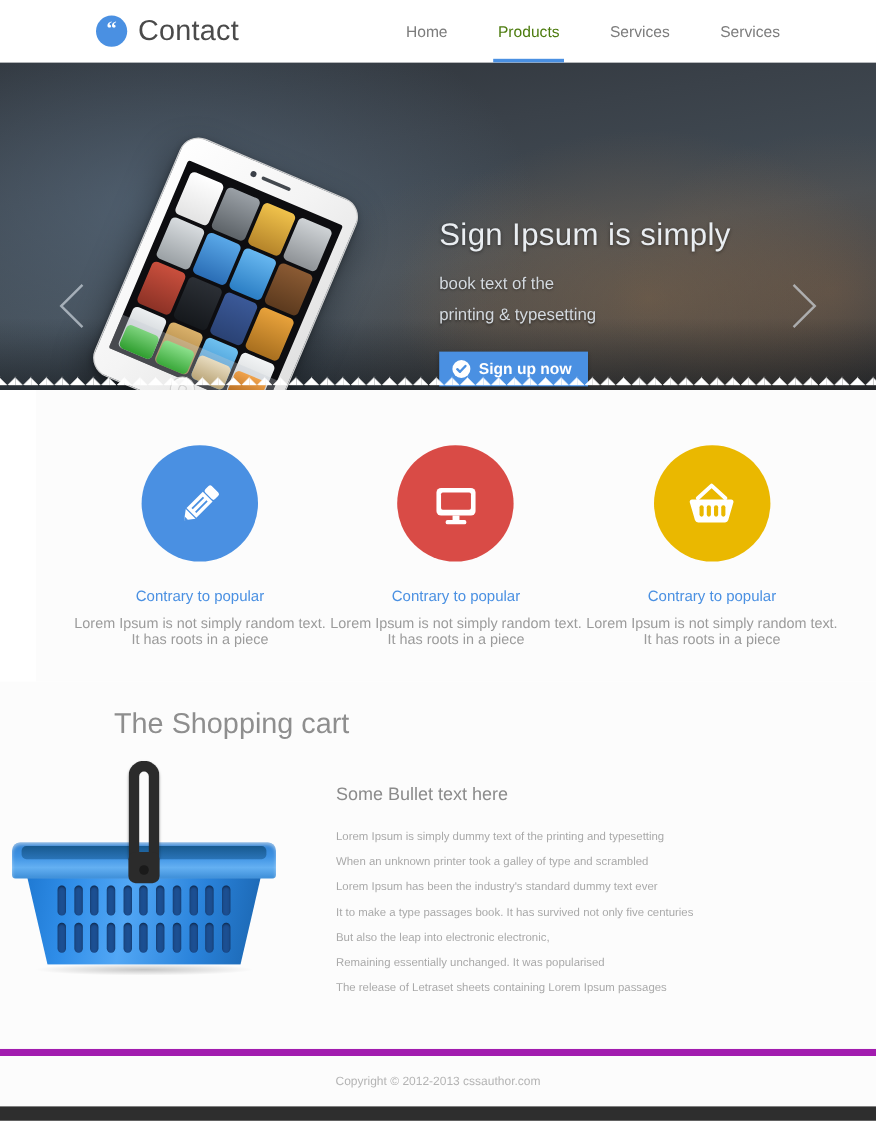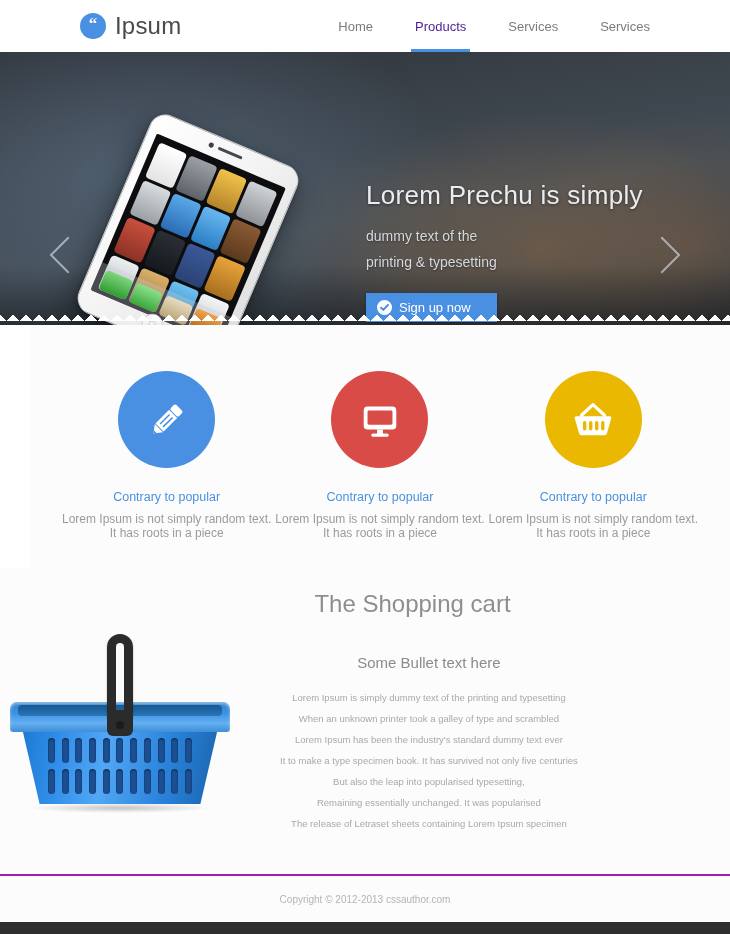--- a/index.html
+++ b/index.html
@@ -30,21 +30,21 @@
     font-family: "Liberation Serif", serif;
     font-weight: bold; padding-bottom: 6px;
   }
   .logo-text { font-size: 24px; color: #4a4a4a; font-weight: normal; letter-spacing: .2px; }
 
   .nav { margin-left: auto; display: flex; align-items: center; gap: 42px; height: 52px; }
   .nav-item {
     font-size: 13px; color: #7c7c7c; position: relative;
     height: 52px; display: flex; align-items: center; cursor: pointer;
   }
-  .nav-item.active { color: #4c1d95; }
+  .nav-item.active { color: #4d7c0f; }
   .nav-item.active::after {
     content: ""; position: absolute; left: -4px; right: -4px; bottom: 0;
     height: 3px; background: #4a90e2;
   }
 
   
   .hero {
     height: 273px; position: relative; overflow: hidden;
     background:
       radial-gradient(ellipse 300px 200px at 74% 72%, rgba(150,110,70,.45), rgba(150,110,70,0) 70%),
@@ -127,23 +127,24 @@
     letter-spacing: .3px; margin-bottom: 12px;
     text-shadow: 0 1px 3px rgba(0,0,0,.45);
   }
   .hero-sub {
     font-size: 14px; color: #d3d9df; line-height: 26px; font-weight: normal;
     text-shadow: 0 1px 2px rgba(0,0,0,.4);
   }
   .hero-btn {
     margin-top: 18px; display: inline-flex; align-items: center; gap: 7px;
     background: #4a90e2; color: #ffffff; font-size: 13px;
-    padding: 7px 26px 7px 11px; cursor: pointer; border: none;
+    padding: 7px 14px 7px 11px; cursor: pointer; border: none;
     box-shadow: 0 1px 3px rgba(0,0,0,.3);
     font-family: "Liberation Sans", sans-serif;
+    font-weight: bold;
   }
   .check-icon {
     width: 15px; height: 15px; border-radius: 50%; background: #ffffff;
     display: inline-flex; align-items: center; justify-content: center;
     flex: none;
   }
   .check-icon svg { display: block; }
 
   
   .features {
@@ -154,21 +155,21 @@
   .feature { width: 218px; text-align: center; }
   .feature-circle {
     width: 97px; height: 97px; border-radius: 50%;
     margin: 0 auto 22px auto;
     display: flex; align-items: center; justify-content: center;
   }
   .feature-title { font-size: 12.5px; color: #4a90e2; margin-bottom: 8px; }
   .feature-text { font-size: 12px; color: #9b9b9b; line-height: 14px; }
 
   
-  .shopping { background: #fcfcfc; padding: 22px 0 40px 0; position: relative; text-align: center; }
+  .shopping { background: #fcfcfc; padding: 22px 0 40px 0; position: relative; }
   .shopping-title {
     font-size: 24px; color: #8e8e8e; font-weight: normal;
     margin-left: 95px; margin-bottom: 6px;
   }
   .shopping-body { display: flex; }
 
   
   .basket { position: relative; width: 240px; height: 175px; margin-top: 10px; flex: none; }
   .basket-handle {
     position: absolute; left: 50%; top: 0; transform: translateX(-50%);
@@ -211,37 +212,37 @@
     position: absolute; left: 28px; right: 28px; bottom: -4px; height: 10px;
     background: radial-gradient(ellipse at center, rgba(0,0,0,.22), rgba(0,0,0,0) 70%);
   }
 
   .bullets { padding-left: 40px; padding-top: 30px; }
   .bullets-title { font-size: 15px; color: #8b8b8b; font-weight: normal; margin-bottom: 16px; }
   .bullet { font-size: 9.5px; color: #a9a9a9; line-height: 21px; }
 
   
   .footer {
-    border-top: 2px solid #a21caf; background: #fcfcfc;
+    border-top: 6px solid #a21caf; background: #fcfcfc;
     height: 48px; display: flex; align-items: center; justify-content: center;
   }
   .footer-text { font-size: 10px; color: #b4b4b4; }
 
   .banner {
     background: #2e2e2e; height: 60px;
     display: flex; align-items: center; padding-left: 18px;
   }
 </style>
 </head>
 <body>
 
 <div class="header">
   <div class="logo-wrap">
     <span class="logo-mark">“</span>
-    <span class="logo-text">Ipsum</span>
+    <span class="logo-text">Contact</span>
   </div>
   <nav class="nav">
     <span class="nav-item">Home</span>
     <span class="nav-item active">Products</span>
     <span class="nav-item">Services</span>
     <span class="nav-item">Services</span>
   </nav>
 </div>
 
 <div class="hero">
@@ -277,22 +278,22 @@
           <span class="app" style="background:linear-gradient(#8ce08c,#3aa83a)"></span>
           <span class="app" style="background:linear-gradient(#e8dcc0,#b9a477)"></span>
           <span class="app" style="background:linear-gradient(#f0a24b,#b36a1f)"></span>
         </div>
       </div>
       <div class="phone-home"></div>
     </div>
   </div>
 
   <div class="hero-copy">
-    <h1 class="hero-title">Lorem Prechu is simply</h1>
-    <div class="hero-sub">dummy text of the</div>
+    <h1 class="hero-title">Sign Ipsum is simply</h1>
+    <div class="hero-sub">book text of the</div>
     <div class="hero-sub">printing &amp; typesetting</div>
     <button class="hero-btn">
       <span class="check-icon">
         <svg width="9" height="9" viewBox="0 0 10 10">
             <path d="M1.2 5.2 L3.7 7.6 L8.8 2.2" stroke="#4a90e2" stroke-width="2.2" fill="none" stroke-linecap="round" stroke-linejoin="round"></path>
           </svg>
       </span>
       <span>Sign up now</span>
     </button>
   </div>
@@ -388,24 +389,24 @@
         </div>
       </div>
       <div class="basket-shadow"></div>
     </div>
 
     <div class="bullets">
       <h3 class="bullets-title">Some Bullet text here</h3>
       <div class="bullet">Lorem Ipsum is simply dummy text of the printing and typesetting</div>
       <div class="bullet">When an unknown printer took a galley of type and scrambled</div>
       <div class="bullet">Lorem Ipsum has been the industry's standard dummy text ever</div>
-      <div class="bullet">It to make a type specimen book. It has survived not only five centuries</div>
-      <div class="bullet">But also the leap into popularised typesetting,</div>
+      <div class="bullet">It to make a type passages book. It has survived not only five centuries</div>
+      <div class="bullet">But also the leap into electronic electronic,</div>
       <div class="bullet">Remaining essentially unchanged. It was popularised</div>
-      <div class="bullet">The release of Letraset sheets containing Lorem Ipsum specimen</div>
+      <div class="bullet">The release of Letraset sheets containing Lorem Ipsum passages</div>
     </div>
 
   </div>
 </div>
 
 <div class="footer">
   <span class="footer-text">Copyright © 2012-2013 cssauthor.com</span>
 </div>
 
 <div class="banner">

